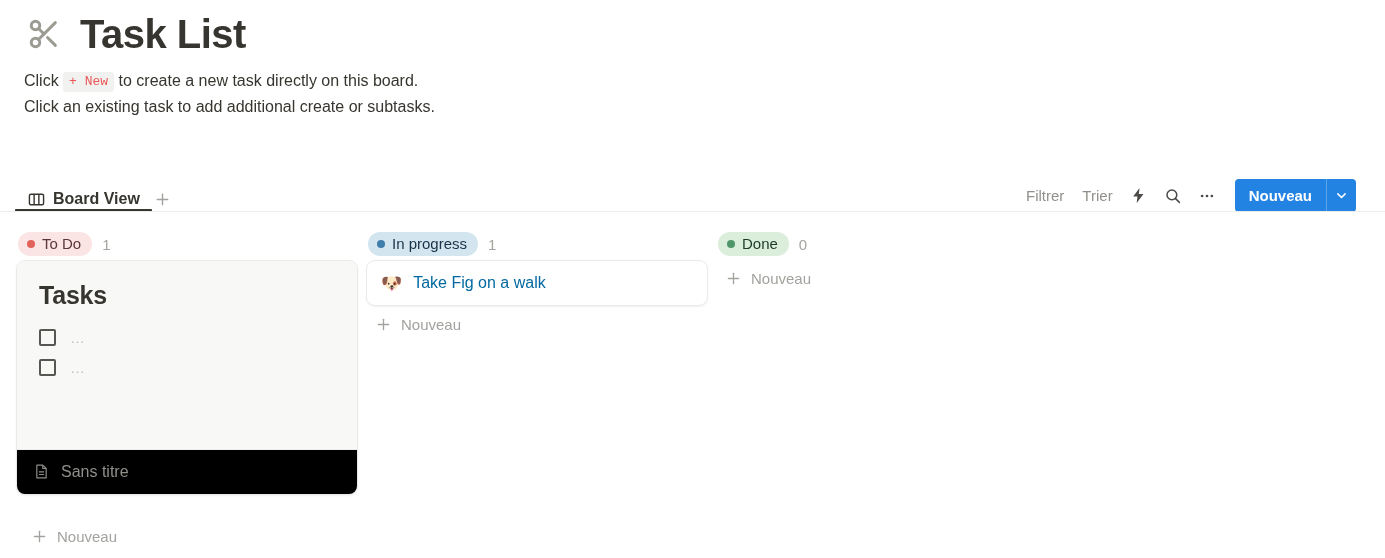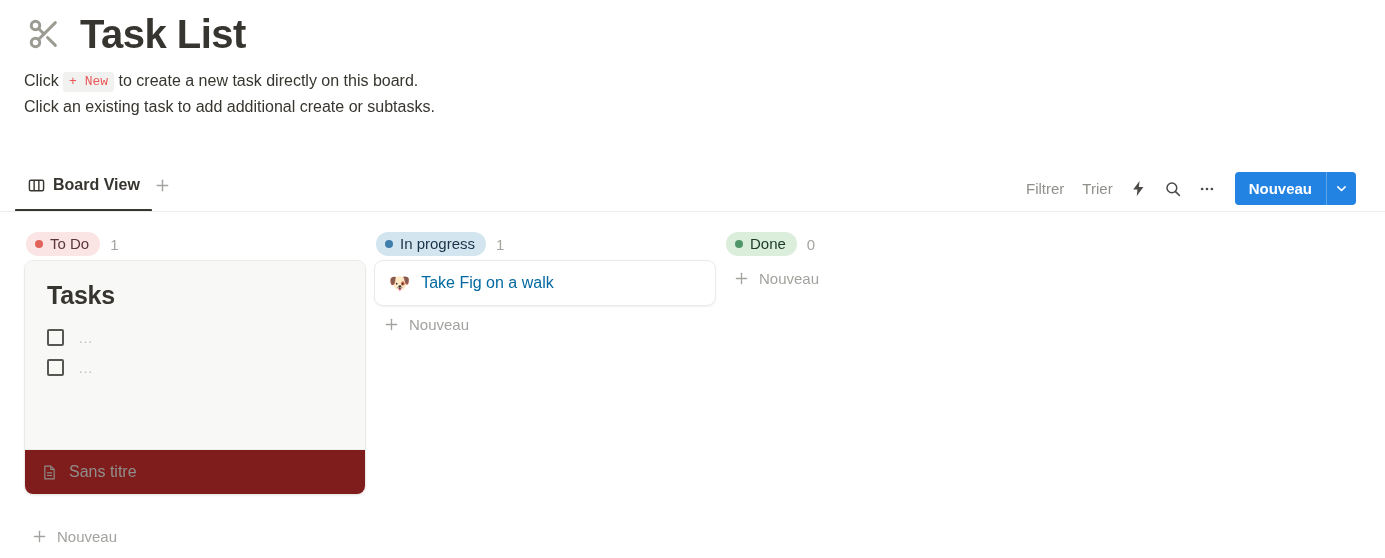--- a/index.html
+++ b/index.html
@@ -48,21 +48,21 @@
     line-height: 16px;
     vertical-align: 1px;
   }
 
   
   .toolbar {
     position: absolute;
     left: 0; top: 172px;
     width: 1385px; height: 40px;
     display: flex;
-    align-items: flex-start;
+    align-items: flex-end;
     justify-content: space-between;
     padding: 0 29px 0 22px;
     gap: 28px;
   }
   .toolbar-divider {
     position: absolute;
     left: 0; top: 211px;
     width: 1385px; height: 1px;
     background: #ececeb;
   }
@@ -124,21 +124,21 @@
     border-left: 1px solid rgba(255,255,255,0.28);
     color: #ffffff;
   }
 
   
   .board {
     position: absolute;
     left: 0; top: 228px;
     width: 1385px;
     display: flex;
-    padding-left: 24px;
+    padding-left: 16px;
   }
   .column { width: 350px; flex: none; padding-right: 8px; }
   .column-header {
     display: flex; align-items: center; gap: 10px;
     height: 32px;
     padding-left: 2px;
   }
   .status-pill {
     display: inline-flex; align-items: center; gap: 7px;
     border-radius: 12px;
@@ -172,24 +172,24 @@
   .preview-todo { display: flex; align-items: center; gap: 14px; height: 30px; }
   .preview-checkbox {
     width: 17px; height: 17px;
     border: 2px solid #575653;
     border-radius: 2px;
     background: transparent;
     flex: none;
   }
   .preview-dots { color: #c3c2bf; font-size: 15px; letter-spacing: 1px; }
   .card-footer {
-    display: flex; align-items: center; gap: 11px;
+    display: flex; align-items: flex-start; gap: 11px;
     padding: 13px 16px;
     border-top: 1px solid #eeedec;
-    background: #7f1d1d;
+    background: #000000;
   }
   .footer-label { font-size: 16px; color: #908f8b; }
   .doc-icon { color: #8d8c88; display: flex; }
 
   .new-row {
     display: flex; align-items: center; gap: 10px;
     padding: 10px 4px 10px 10px;
     color: #a3a29e;
     font-size: 15px;
     cursor: pointer;

